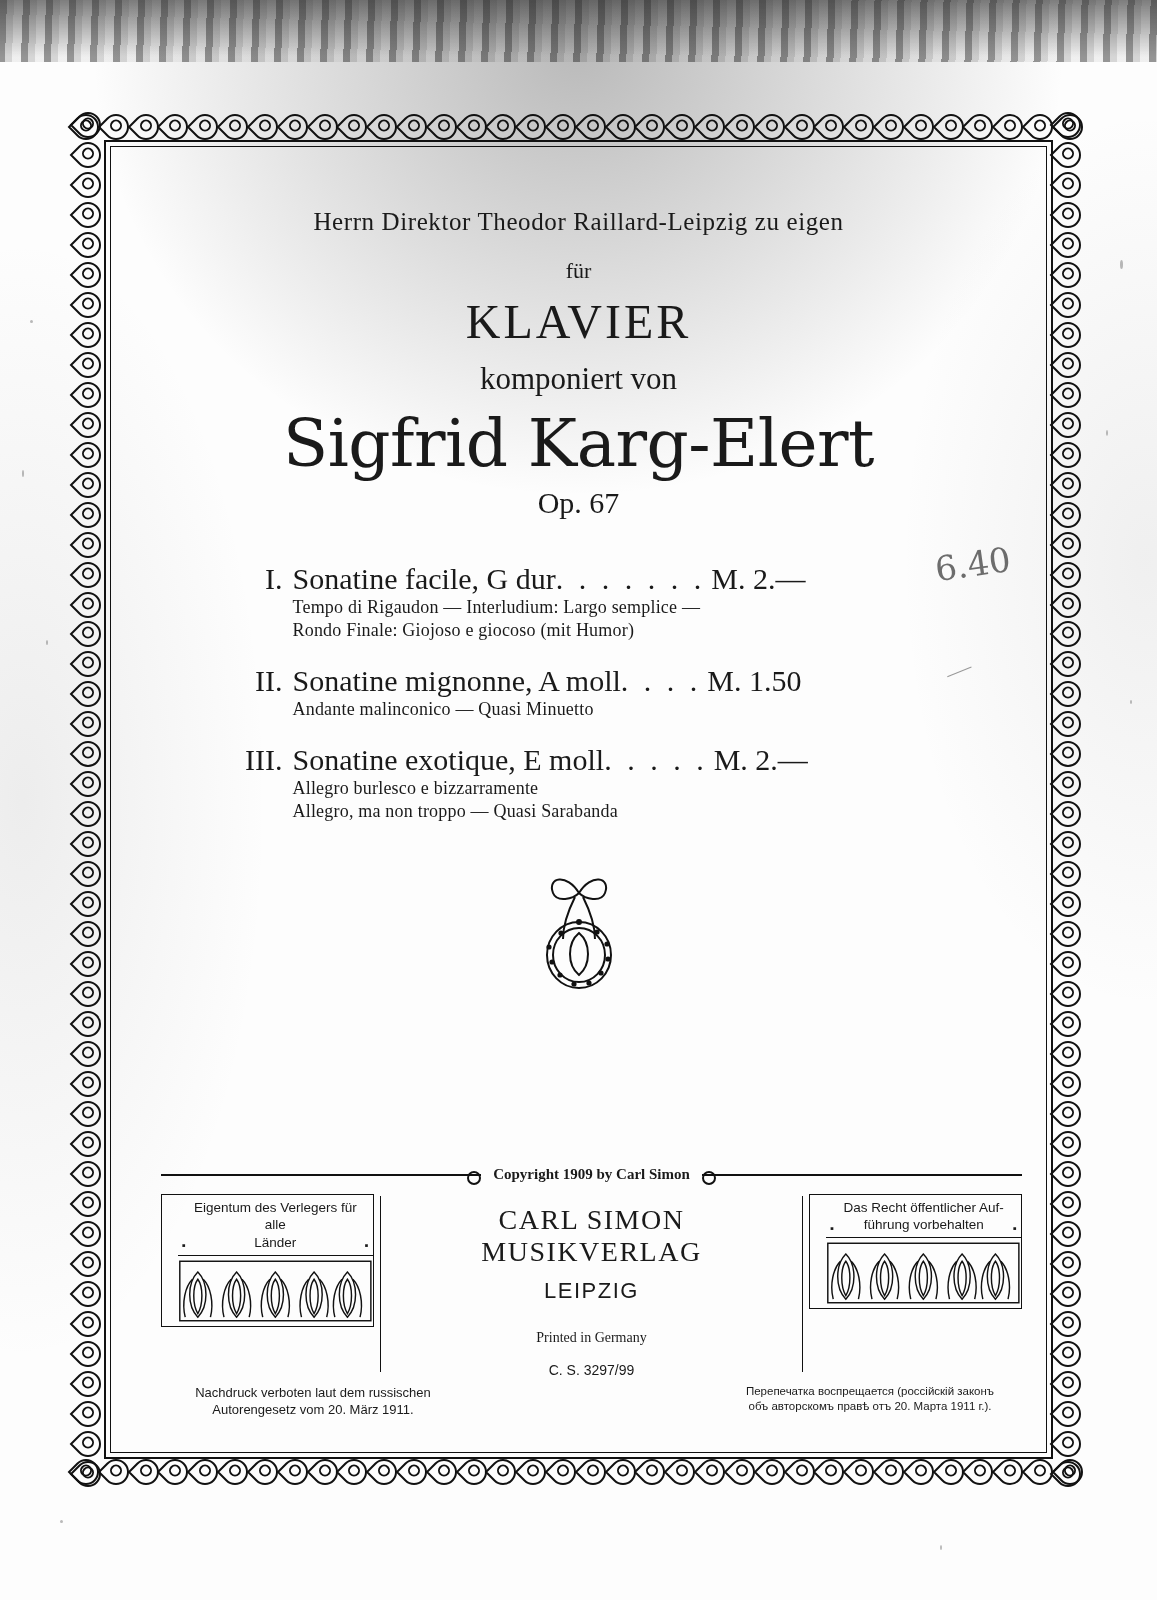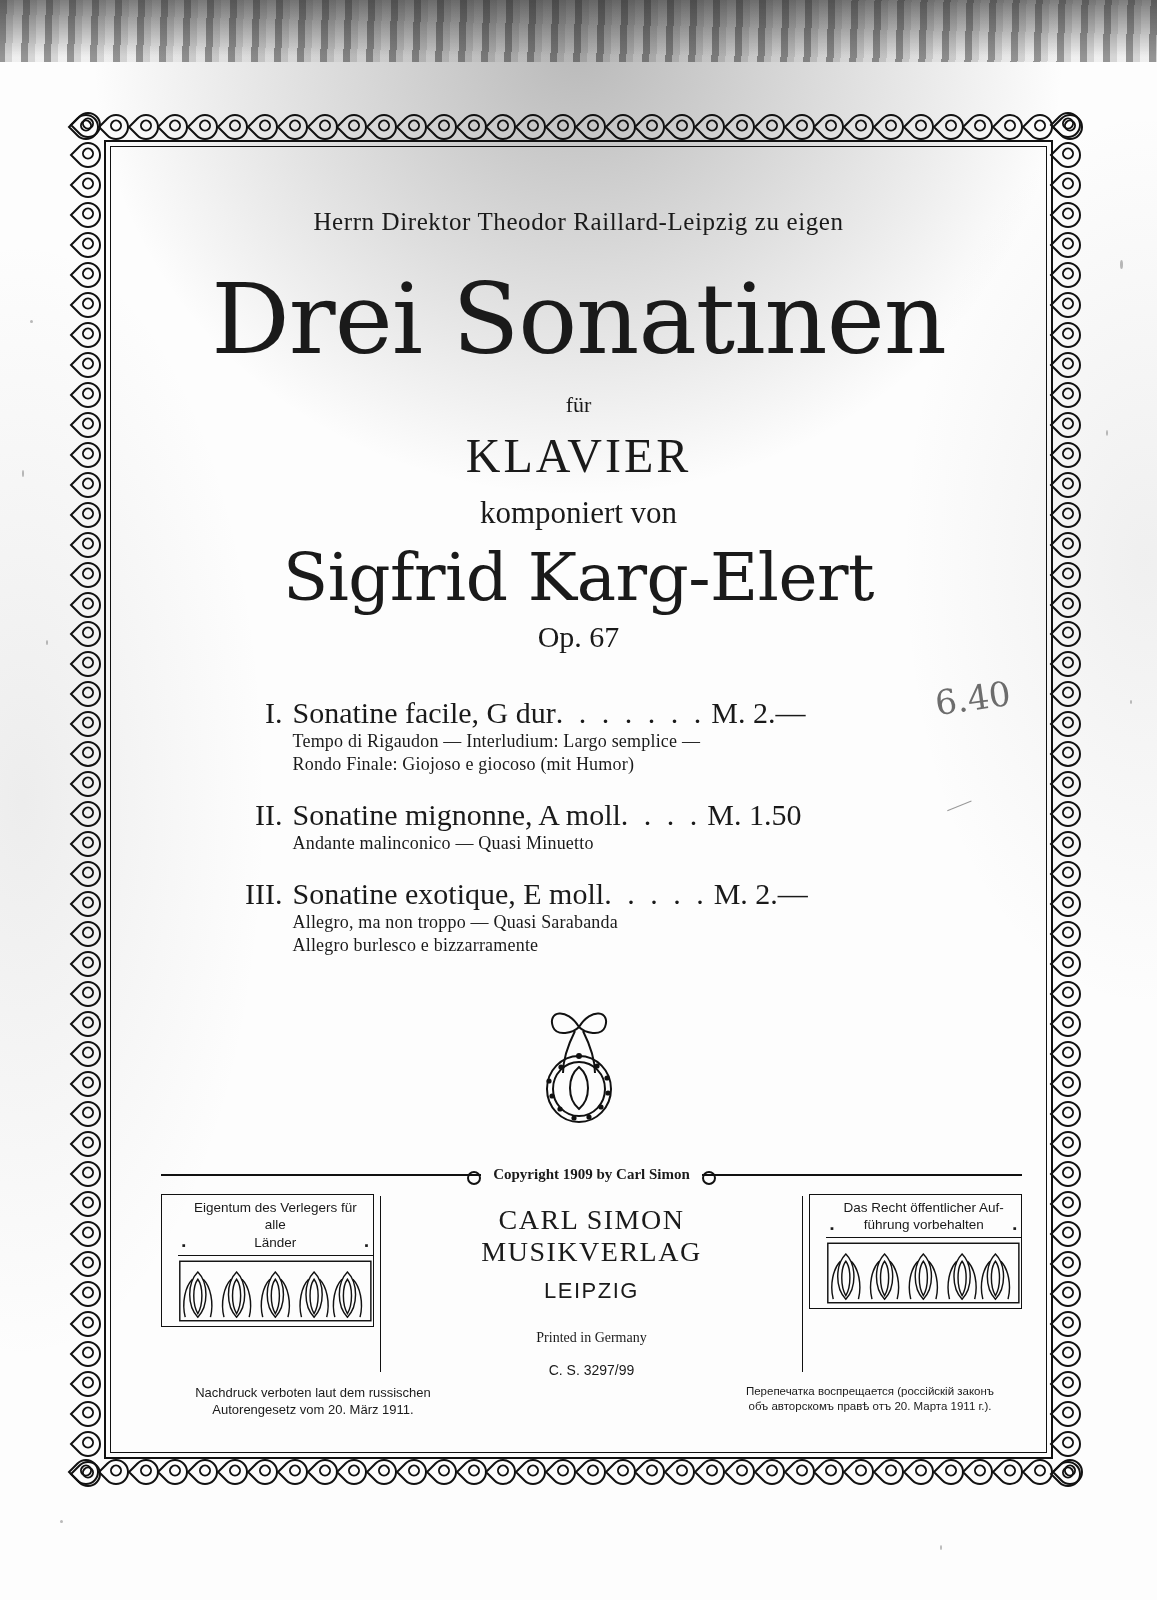--- a/index.html
+++ b/index.html
@@ -524,21 +524,20 @@
     </div>
   </div>
 
   <div class="inner-rule-outer"></div>
   <div class="inner-rule-inner"></div>
 
   <div class="content">
 
     <div class="dedication">Herrn Direktor Theodor Raillard-Leipzig zu eigen</div>
 
-    <div class="main-title">Drei Sonatinen</div>
 
     <div class="fuer">für</div>
 
     <div class="instrument">KLAVIER</div>
 
     <div class="komponiert">komponiert von</div>
 
     <div class="composer">Sigfrid Karg-Elert</div>
 
     <div class="opus">Op. 67</div>
@@ -564,22 +563,22 @@
         <div class="mvt-sub">
           <div>Andante malinconico — Quasi Minuetto</div>
         </div>
       </div>
 
       <div class="mvt iii">
         <div class="mvt-main">
           <span class="mvt-num">III.</span><span>Sonatine exotique, E moll</span><span style="letter-spacing:4px;">. . . . .</span><span style="margin-left:6px;">M. 2.—</span>
         </div>
         <div class="mvt-sub">
+          <div>Allegro burlesco e bizzarramente</div>
           <div>Allegro, ma non troppo — Quasi Sarabanda</div>
-          <div>Allegro burlesco e bizzarramente</div>
         </div>
       </div>
 
     </div>
 
     <div class="vignette">
       <svg width="120" height="130" viewBox="0 0 120 130" aria-hidden="true">
         <g fill="none" stroke="#111" stroke-width="2">
 
           <path d="M60 26 C48 6, 28 10, 34 26 C38 36, 54 32, 60 26 Z"></path>

